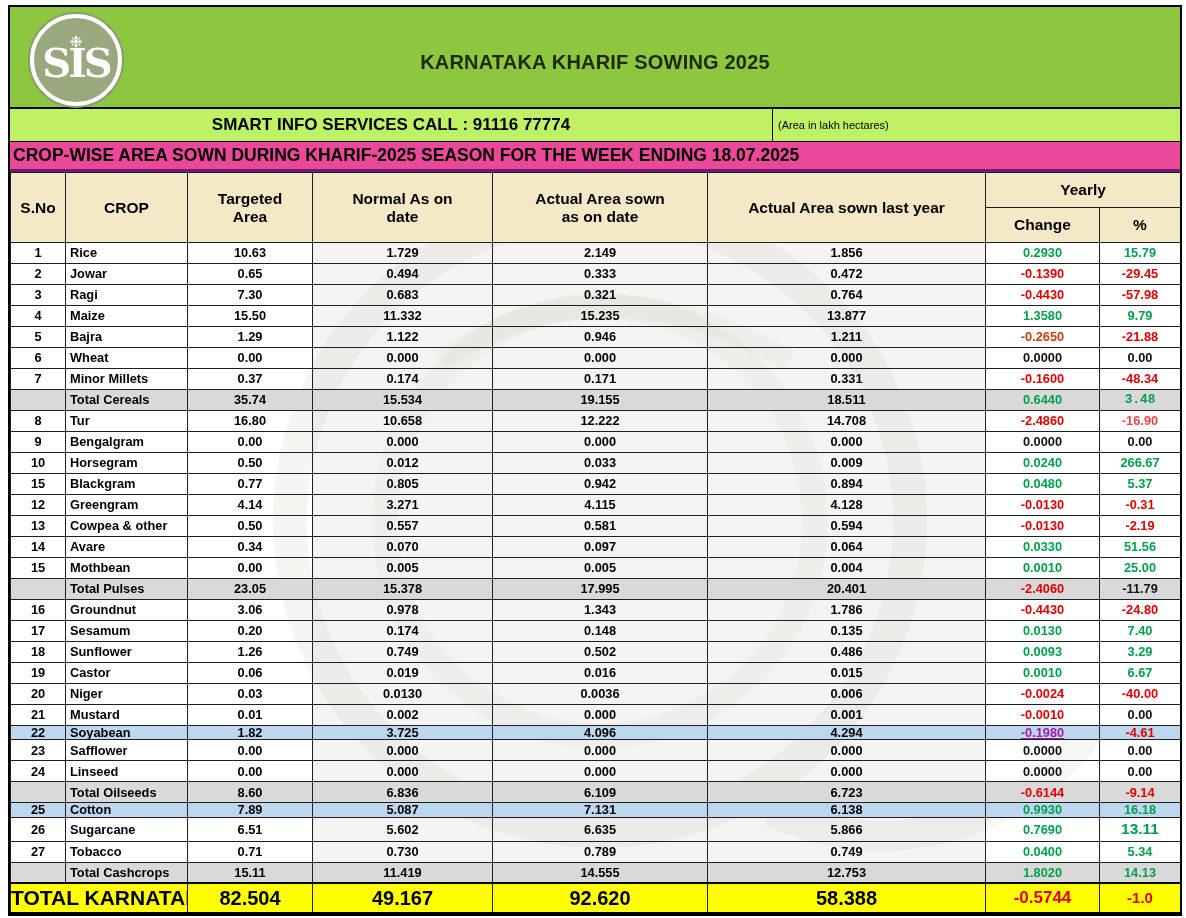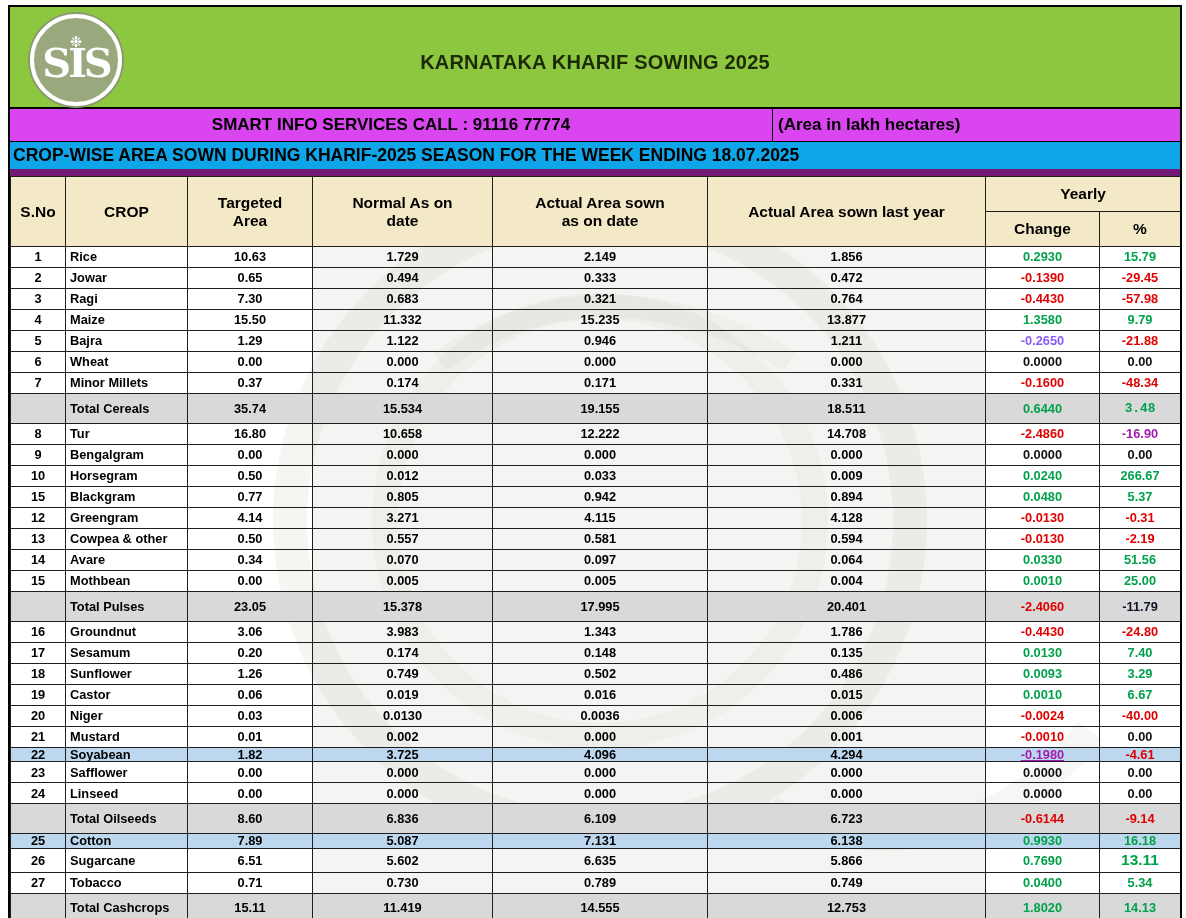--- a/index.html
+++ b/index.html
@@ -8,41 +8,41 @@
   .sheet{position:absolute;left:8px;top:5px;width:1170px;border:2px solid #000;background:#fff;overflow:hidden;}
 
   
   .banner{position:relative;height:100px;background:#8dc63f;border-bottom:2px solid #000;}
   .banner-title{position:absolute;left:0;right:0;top:44px;text-align:center;font-size:20px;font-weight:700;color:#1c2a06;letter-spacing:.2px;}
   .logo{position:absolute;left:20px;top:7px;width:84px;height:84px;border-radius:50%;background:#9aa87e;border:4px solid #fff;box-shadow:0 0 0 2px #8a9a6e;display:flex;align-items:center;justify-content:center;flex-direction:column;}
   .logo .cotton{color:#fff;font-size:15px;line-height:10px;margin-bottom:-4px;}
   .logo .sis{color:#fff;font-family:"DejaVu Serif","Liberation Serif",serif;font-weight:700;font-size:40px;line-height:40px;letter-spacing:-3px;}
 
   
-  .info-bar{display:flex;height:32px;border-bottom:1px solid #000;background:#d946ef;align-items:center;}
+  .info-bar{display:flex;height:32px;border-bottom:1px solid #000;background:#bef264;align-items:center;}
   .info-left{width:762px;text-align:center;font-size:17px;font-weight:700;color:#000;border-right:1px solid #000;height:100%;display:flex;align-items:center;justify-content:center;}
-  .info-right{flex:1;font-size:17px;font-weight:700;color:#000;padding-left:5px;}
+  .info-right{flex:1;font-size:11px;font-weight:400;color:#000;padding-left:5px;}
 
   
-  .report-title{height:27px;line-height:27px;background:#0ea5e9;border-bottom:7px solid #701a75;font-size:17.5px;font-weight:700;color:#000;padding-left:3px;white-space:nowrap;}
+  .report-title{height:27px;line-height:27px;background:#ec4899;border-bottom:3px solid #701a75;font-size:17.5px;font-weight:700;color:#000;padding-left:3px;white-space:nowrap;}
 
   
   .wm{position:absolute;left:0;top:164px;width:1170px;height:744px;pointer-events:none;z-index:0;}
 
   
   table{border-collapse:collapse;table-layout:fixed;width:1170px;position:relative;z-index:1;background:transparent;}
   col.tint{background:rgba(186,186,172,0.16);}
   th,td{border:1px solid #1f1f1f;overflow:hidden;white-space:nowrap;}
   thead th{background:#f3e9c6;font-size:15.5px;font-weight:700;color:#000;text-align:center;vertical-align:middle;white-space:pre-line;line-height:1.15;}
   thead tr.h1 th{height:32px;}
   thead tr.h2 th{height:32px;}
   tbody td{font-size:12.8px;font-weight:700;color:#000;text-align:center;vertical-align:middle;padding:0 3px;line-height:1.05;}
   tbody td.left{text-align:left;padding-left:4px;}
   tr.rt-crop{height:21px;}
-  tr.rt-total{height:30px;}
+  tr.rt-total{height:21px;}
   tr.rt-total td{background:#d9d9d9;}
   tr.rt-hl td{background:#bdd7ee;}
   tr.big-pct{height:24px;}
   tr.big-pct td[data-cell="pct"]{font-size:15.5px;}
   tr.rt-grand{height:30px;}
   tr.rt-grand td{background:#ffff00;border-top:2px solid #000;border-bottom:2px solid #000;font-size:20px;}
   tr.rt-grand td.left{font-size:21px;text-align:center;padding-left:0;}
   tr.rt-grand td[data-cell="change"]{font-size:17px;}
   tr.rt-grand td[data-cell="pct"]{font-size:15px;}
 </style>
@@ -144,21 +144,21 @@
     <td data-cell="change" style="color: rgb(0, 161, 75);">1.3580</td>
     <td data-cell="pct" style="color: rgb(0, 161, 75);">9.79</td>
   </tr>
           <tr class="rt-crop">
     <td data-cell="sno">5</td>
     <td data-cell="crop" class="left">Bajra</td>
     <td data-cell="targeted">1.29</td>
     <td data-cell="normal">1.122</td>
     <td data-cell="actual">0.946</td>
     <td data-cell="last">1.211</td>
-    <td data-cell="change" style="color: #8b5cf6;">-0.2650</td>
+    <td data-cell="change" style="color: #c2410c;">-0.2650</td>
     <td data-cell="pct" style="color: rgb(224, 0, 0);">-21.88</td>
   </tr>
           <tr class="rt-crop">
     <td data-cell="sno">6</td>
     <td data-cell="crop" class="left">Wheat</td>
     <td data-cell="targeted">0.00</td>
     <td data-cell="normal">0.000</td>
     <td data-cell="actual">0.000</td>
     <td data-cell="last">0.000</td>
     <td data-cell="change" style="color: rgb(17, 17, 17);">0.0000</td>
@@ -185,21 +185,21 @@
     <td data-cell="pct" style="color: rgb(0, 161, 75); font-family: Liberation Mono, monospace;">3.48</td>
   </tr>
           <tr class="rt-crop">
     <td data-cell="sno">8</td>
     <td data-cell="crop" class="left">Tur</td>
     <td data-cell="targeted">16.80</td>
     <td data-cell="normal">10.658</td>
     <td data-cell="actual">12.222</td>
     <td data-cell="last">14.708</td>
     <td data-cell="change" style="color: rgb(224, 0, 0);">-2.4860</td>
-    <td data-cell="pct" style="color: #a21caf;">-16.90</td>
+    <td data-cell="pct" style="color: #ef4444;">-16.90</td>
   </tr>
           <tr class="rt-crop">
     <td data-cell="sno">9</td>
     <td data-cell="crop" class="left">Bengalgram</td>
     <td data-cell="targeted">0.00</td>
     <td data-cell="normal">0.000</td>
     <td data-cell="actual">0.000</td>
     <td data-cell="last">0.000</td>
     <td data-cell="change" style="color: rgb(17, 17, 17);">0.0000</td>
     <td data-cell="pct" style="color: rgb(17, 17, 17);">0.00</td>
@@ -271,21 +271,21 @@
     <td data-cell="normal">15.378</td>
     <td data-cell="actual">17.995</td>
     <td data-cell="last">20.401</td>
     <td data-cell="change" style="color: rgb(224, 0, 0);">-2.4060</td>
     <td data-cell="pct" style="color: #0f172a;">-11.79</td>
   </tr>
           <tr class="rt-crop">
     <td data-cell="sno">16</td>
     <td data-cell="crop" class="left">Groundnut</td>
     <td data-cell="targeted">3.06</td>
-    <td data-cell="normal">3.983</td>
+    <td data-cell="normal">0.978</td>
     <td data-cell="actual">1.343</td>
     <td data-cell="last">1.786</td>
     <td data-cell="change" style="color: rgb(224, 0, 0);">-0.4430</td>
     <td data-cell="pct" style="color: rgb(224, 0, 0);">-24.80</td>
   </tr>
           <tr class="rt-crop">
     <td data-cell="sno">17</td>
     <td data-cell="crop" class="left">Sesamum</td>
     <td data-cell="targeted">0.20</td>
     <td data-cell="normal">0.174</td>

